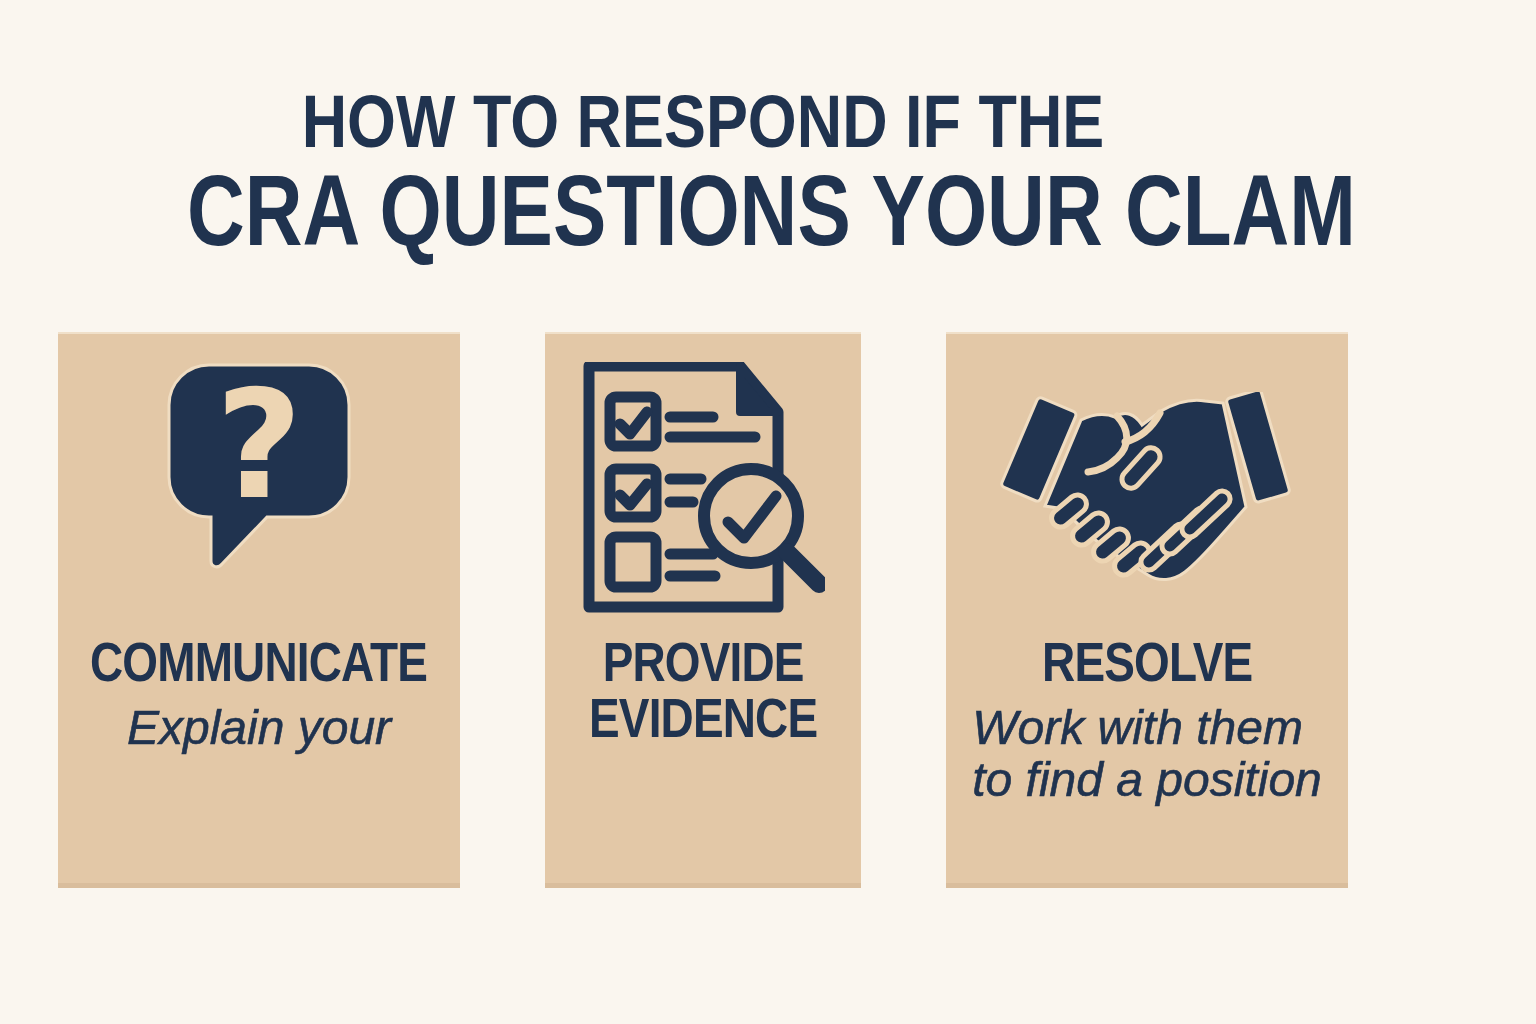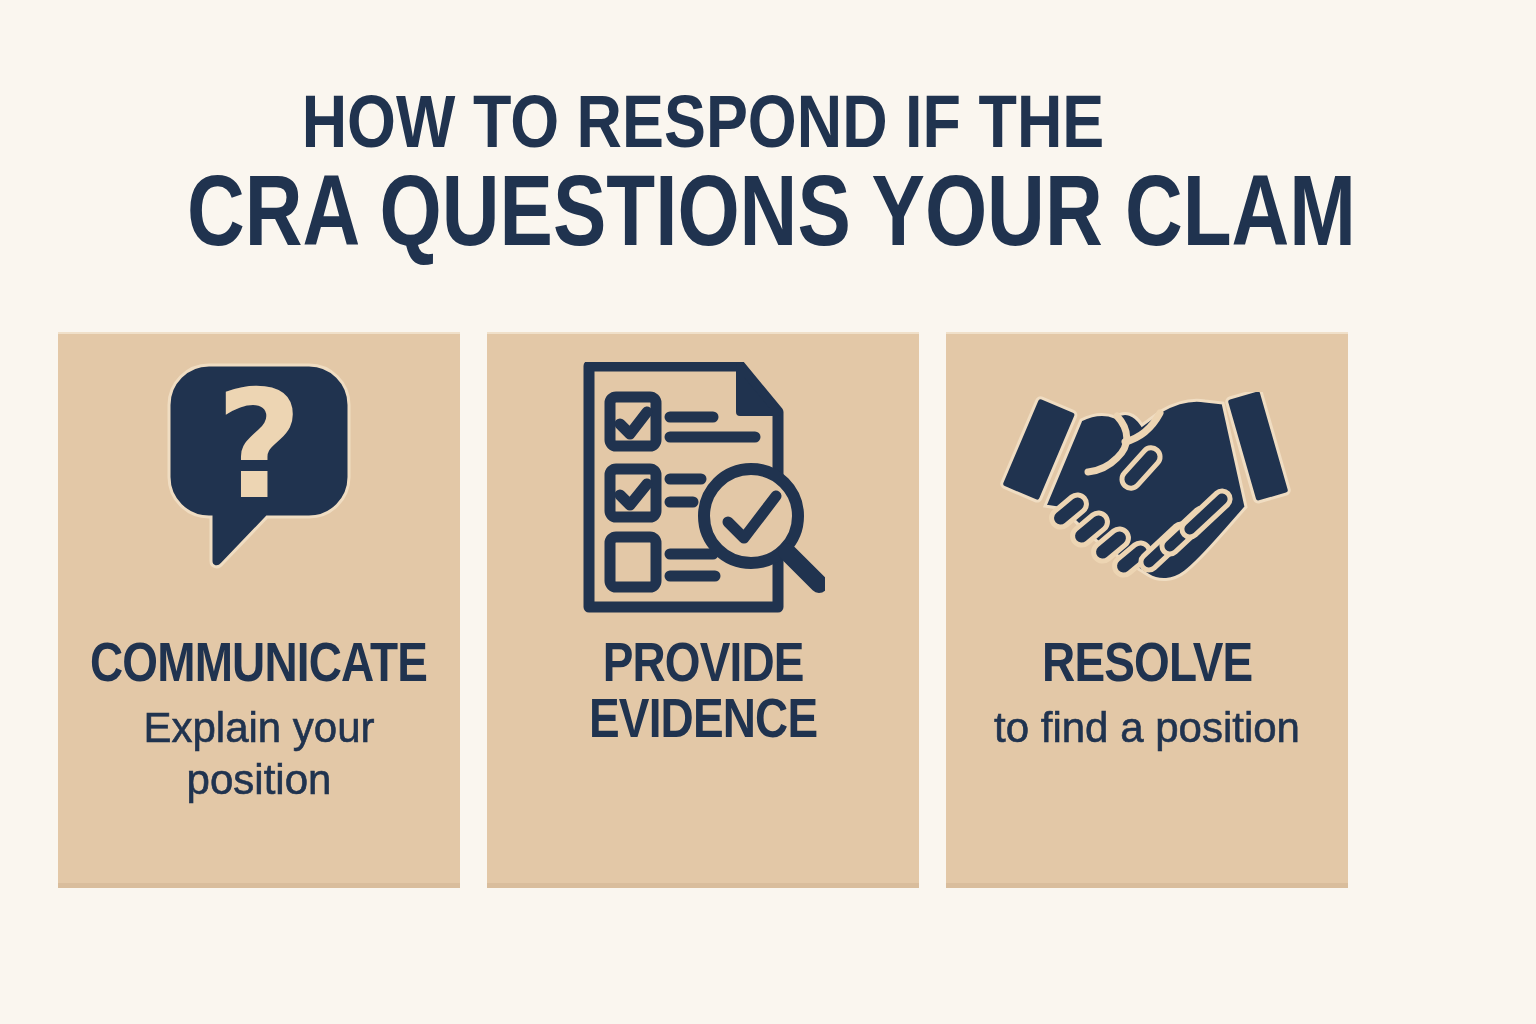--- a/index.html
+++ b/index.html
@@ -36,34 +36,34 @@
   }
   .card{
     background:var(--card);
     height:556px;
     border-bottom:5px solid var(--card-edge);
     box-shadow:inset 0 2px 0 rgba(255,252,245,.45);
     display:flex;flex-direction:column;align-items:center;
     padding-top:30px;
   }
   .card-1,.card-3{width:402px}
-  .card-2{width:432px}
+  .card-2{width:316px}
   .icon-area{
     height:272px;width:100%;
     display:flex;justify-content:center;align-items:flex-start;
   }
   .icon-hand{margin-top:30px}
   .card-title{
     text-align:center;font-weight:bold;font-size:56px;line-height:56px;
     letter-spacing:-1px;color:var(--navy);
     transform:scaleX(.82);transform-origin:50% 0;white-space:nowrap;
   }
   .card-sub{
-    margin-top:12px;text-align:center;font-size:42px;line-height:52px;
-    color:var(--navy);-webkit-text-stroke:.6px var(--navy);white-space:nowrap;
+    margin-top:12px;text-align:left;font-size:48px;line-height:52px;
+    color:var(--navy);-webkit-text-stroke:.6px var(--navy);white-space:nowrap;font-style:italic;
   }
   
   .nfill{fill:var(--navy);stroke:#F0DDC2;stroke-width:3}
   .cap{fill:var(--navy);stroke:var(--cutout);stroke-width:5}
   .nstroke{stroke:var(--navy);fill:none;stroke-width:11;stroke-linecap:round;stroke-linejoin:round}
   .carve{stroke:var(--cutout);fill:none;stroke-width:7;stroke-linecap:round}
   .qmark{
     fill:var(--cutout);
     font-family:"DejaVu Sans","Liberation Sans",sans-serif;
     font-weight:bold;font-size:150px;
@@ -85,21 +85,20 @@
           <path class="nfill" d="M 50,3 H 150 A 40,40 0 0 1 190,43 V 115 A 40,40 0 0 1 150,155 H 108 L 63,202 C 59,207 52,205 52,199 V 155 H 50 A 40,40 0 0 1 10,115 V 43 A 40,40 0 0 1 50,3 Z"></path>
           <text class="qmark" x="100" y="135" text-anchor="middle">?</text>
         </svg>
       </div>
       <div class="card-title">
         <div>COMMUNICATE</div>
         <div></div>
       </div>
       <div class="card-sub">
         <div>Explain your</div>
-        <div>position</div>
       </div>
     </div>
 
     <div class="card card-2">
       <div class="icon-area">
         <svg width="244" height="252" viewBox="18 8 244 252">
           <path class="nstroke" d="M 177,12 L 26,12 L 26,253 L 215,253 L 215,58 Z"></path>
           <path d="M 177,12 L 215,58 L 177,58 Z" fill="var(--navy)" stroke="var(--navy)" stroke-width="8" stroke-linejoin="round"></path>
           <rect class="nstroke" x="47" y="43" width="46" height="49" rx="6"></rect>
           <path class="nstroke" d="M 57,70 L 67,80 L 84,58"></path>
@@ -139,18 +138,19 @@
           <rect class="cap" x="143" y="60" width="18" height="48" rx="9" transform="rotate(42 152 84)"></rect>
           <path class="carve" d="M 128,32 C 141,46 141,62 128,74 C 120,82 109,87 99,88"></path>
           <path class="carve" d="M 171,29 C 163,44 151,54 136,58"></path>
         </svg>
       </div>
       <div class="card-title">
         <div>RESOLVE</div>
         <div></div>
       </div>
       <div class="card-sub">
+        <div>Work with them</div>
         <div>to find a position</div>
       </div>
     </div>
 
   </div>
 </div>
 
 </body></html>

